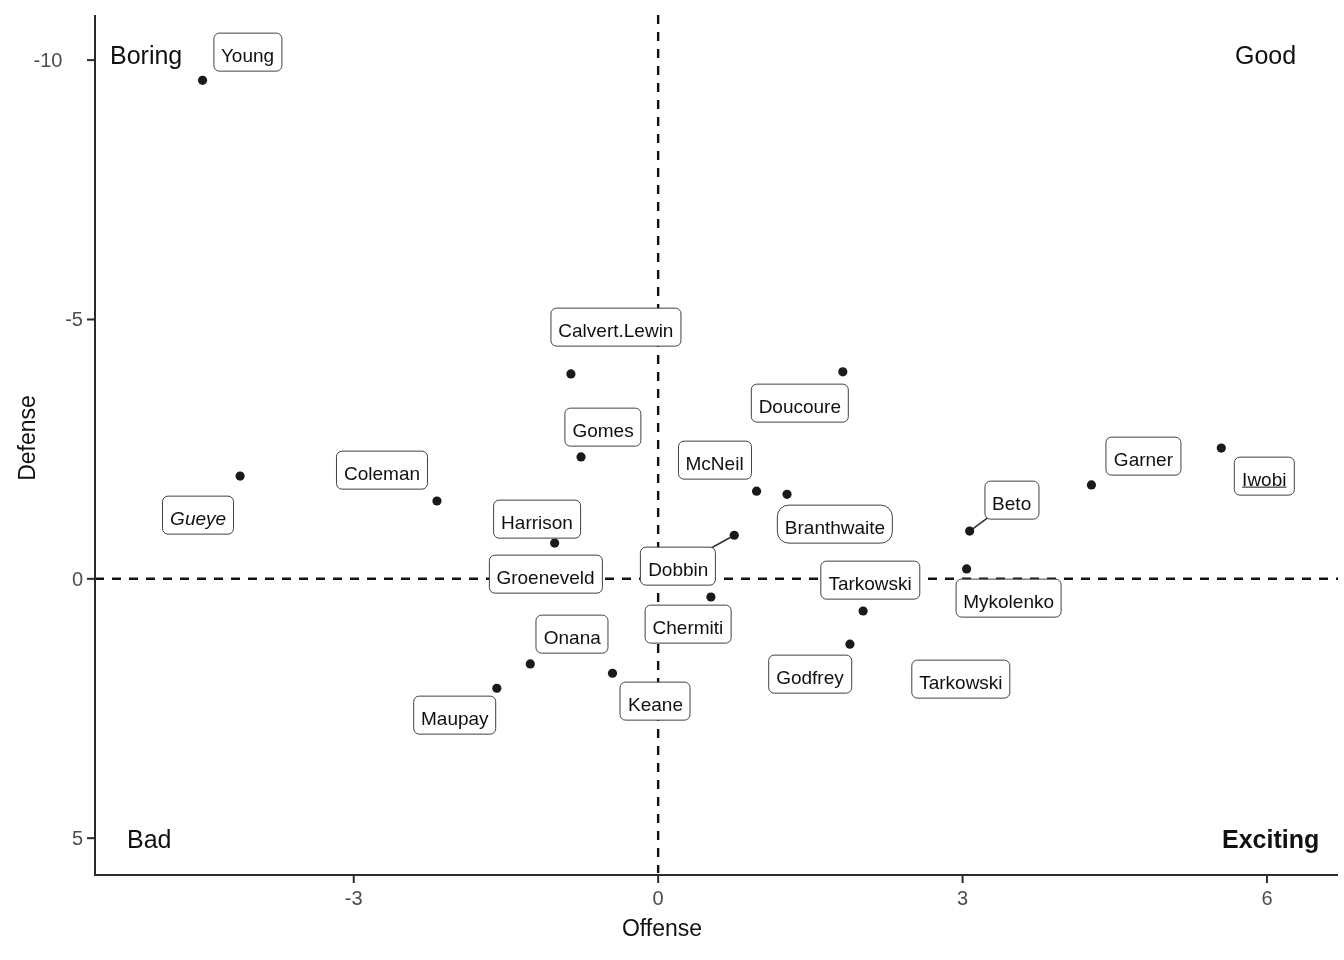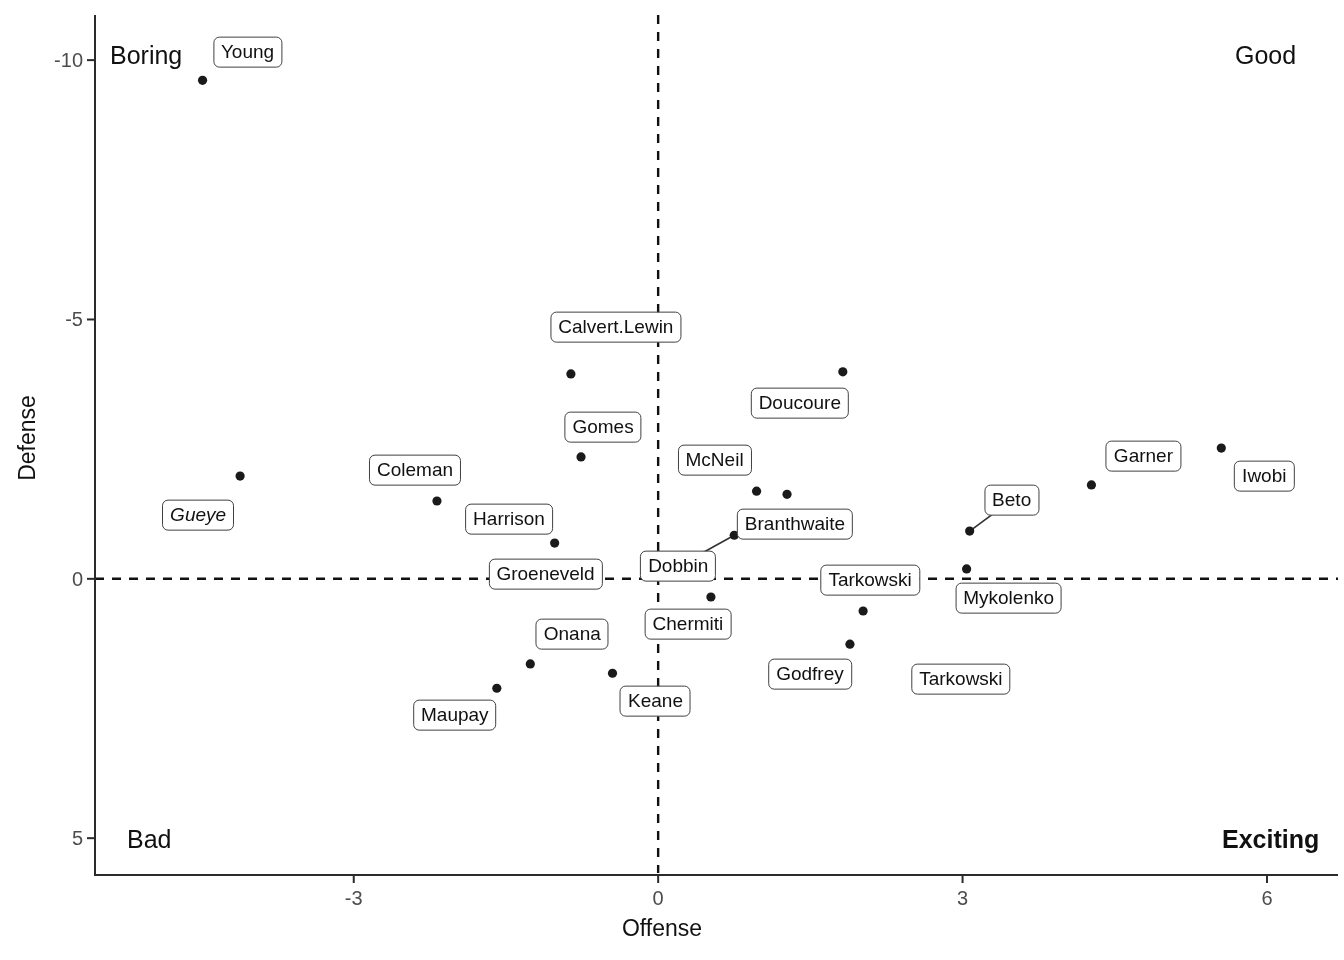--- a/index.html
+++ b/index.html
@@ -5,21 +5,21 @@
   html,body { margin:0; padding:0; }
   body {
     width:1344px; height:960px; position:relative; background:#ffffff;
     font-family:"Liberation Sans", sans-serif; overflow:hidden;
   }
   #plot-svg { position:absolute; left:0; top:0; }
   #label-layer { position:absolute; left:0; top:0; width:1344px; height:960px; }
   .pt-label {
     position:absolute; transform:translate(-50%,-50%);
     background:#ffffff; border:1.4px solid #404040; border-radius:6px;
-    padding:2px 7px 3px 7px; font-size:19px; color:#111111;
+    padding:10px 7px 3px 7px; font-size:19px; color:#111111;
     white-space:nowrap; line-height:1.25;
   }
   .tick-label { position:absolute; color:#4d4d4d; font-size:20px; line-height:1; }
   .x-tick-label { transform:translateX(-50%); }
   .y-tick-label { width:70px; text-align:right; transform:translateY(-50%); }
   .axis-title { position:absolute; font-size:23px; color:#111111; line-height:1; }
   #x-axis-title { transform:translateX(-50%); }
   #y-axis-title { transform:translate(-50%,-50%) rotate(-90deg); }
   .quad-label { position:absolute; font-size:25px; color:#111111; line-height:1; }
 </style>
@@ -70,39 +70,39 @@
   <div class="quad-label" style="left:1235px; top:43px;">Good</div>
   <div class="quad-label" style="left:127px; top:827px;">Bad</div>
   <div class="quad-label" style="left:1222px; top:827px;font-weight:bold;">Exciting</div>
 
   <div id="x-axis-title" class="axis-title" style="left:662px; top:917px;">Offense</div>
   <div id="y-axis-title" class="axis-title" style="left:27px; top:438px;">Defense</div>
 <div class="tick-label x-tick-label" style="left: 353.747px; top: 888px;">-3</div>
     <div class="tick-label x-tick-label" style="left: 658.155px; top: 888px;">0</div>
     <div class="tick-label x-tick-label" style="left: 962.563px; top: 888px;">3</div>
     <div class="tick-label x-tick-label" style="left: 1266.97px; top: 888px;">6</div>
-    <div class="tick-label y-tick-label" style="left: 13px; top: 60.1267px;">-10</div>
+    <div class="tick-label y-tick-label" style="left: 13px; top: 60.1267px; text-align: center;">-10</div>
     <div class="tick-label y-tick-label" style="left: 13px; top: 319.475px;">-5</div>
     <div class="tick-label y-tick-label" style="left: 13px; top: 578.824px;">0</div>
     <div class="tick-label y-tick-label" style="left: 13px; top: 838.172px;">5</div>
     <div class="pt-label" style="left: 247.558px; top: 52.3559px;">Young</div>
     <div class="pt-label" style="left: 198.101px; top: 515px; font-style: italic;">Gueye</div>
-    <div class="pt-label" style="left: 415px; top: 470.019px;">Coleman</div>
+    <div class="pt-label" style="left: 382px; top: 470.019px;">Coleman</div>
     <div class="pt-label" style="left: 615.891px; top: 327px;">Calvert.Lewin</div>
     <div class="pt-label" style="left: 603.038px; top: 426.93px;">Gomes</div>
-    <div class="pt-label" style="left: 509px; top: 519.034px;">Harrison</div>
+    <div class="pt-label" style="left: 537px; top: 519.034px;">Harrison</div>
     <div class="pt-label" style="left: 545.524px; top: 574.156px;">Groeneveld</div>
     <div class="pt-label" style="left: 799.829px; top: 402.864px;">Doucoure</div>
     <div class="pt-label" style="left: 714.58px; top: 460.164px; text-align: center;">McNeil</div>
-    <div class="pt-label" style="left: 795px; top: 524.276px;">Branthwaite</div>
+    <div class="pt-label" style="left: 835px; top: 524.276px; border-radius: 12px;">Branthwaite</div>
     <div class="pt-label" style="left: 678.257px; top: 566.253px;">Dobbin</div>
     <div class="pt-label" style="left: 687.919px; top: 623.978px;">Chermiti</div>
     <div class="pt-label" style="left: 1011.67px; top: 500.104px;">Beto</div>
     <div class="pt-label" style="left: 1008.62px; top: 597.969px;">Mykolenko</div>
     <div class="pt-label" style="left: 1135.43px; top: 455.94px; margin-left: 8px;">Garner</div>
-    <div class="pt-label" style="left: 1264.31px; top: 476.112px;">Iwobi</div>
+    <div class="pt-label" style="left: 1264.31px; top: 476.112px; text-decoration: underline;">Iwobi</div>
     <div class="pt-label" style="left: 870.123px; top: 579.983px;">Tarkowski</div>
     <div class="pt-label" style="left: 809.932px; top: 674.18px;">Godfrey</div>
     <div class="pt-label" style="left: 572.304px; top: 633.89px;">Onana</div>
     <div class="pt-label" style="left: 655.494px; top: 701.227px;">Keane</div>
     <div class="pt-label" style="left: 454.819px; top: 715.269px;">Maupay</div>
     <div class="pt-label" style="left: 960.902px; top: 679px;">Tarkowski</div>
   </div>
 
 </body></html>

